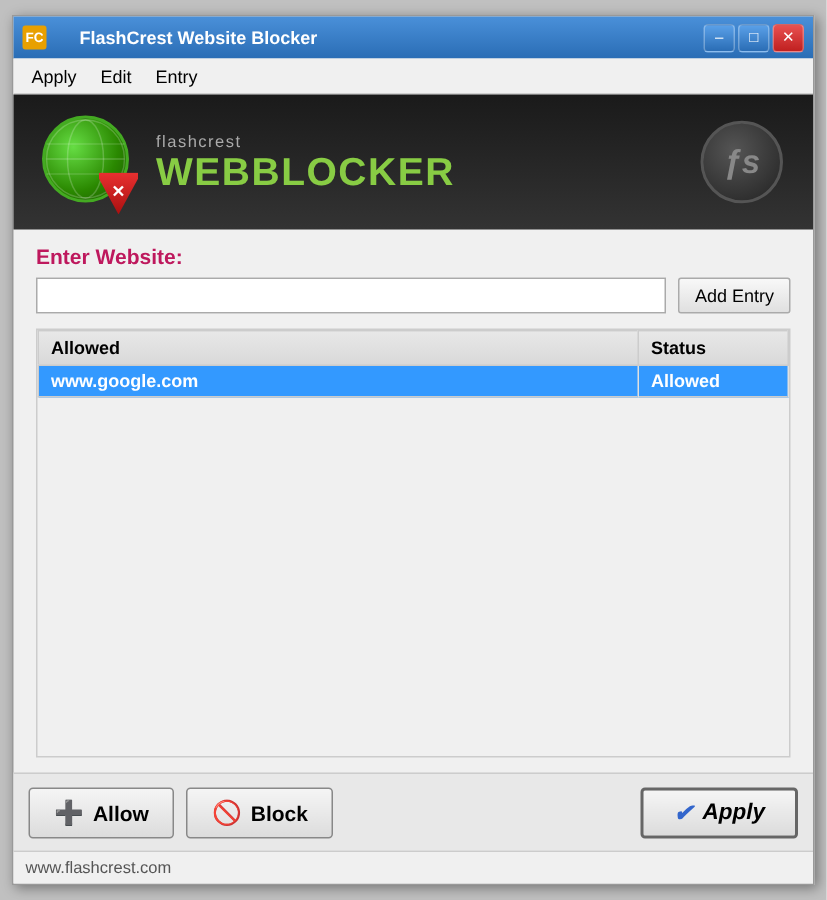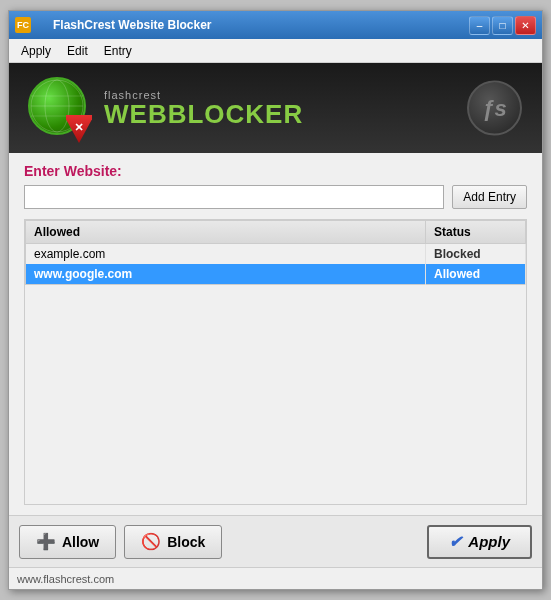--- a/index.html
+++ b/index.html
@@ -377,24 +377,20 @@
 
     <div class="table-wrapper">
       <table class="website-table">
         <thead>
           <tr>
             <th>Allowed</th>
             <th class="status-col">Status</th>
           </tr>
         </thead>
         <tbody id="table-body">
-        <tr>
-              <td>example.com</td>
-              <td class="status-blocked">Blocked</td>
-            </tr>
             <tr class="selected">
               <td>www.google.com</td>
               <td>Allowed</td>
             </tr>
           </tbody>
       </table>
     </div>
   </div>
 
   <div class="bottom-bar">

